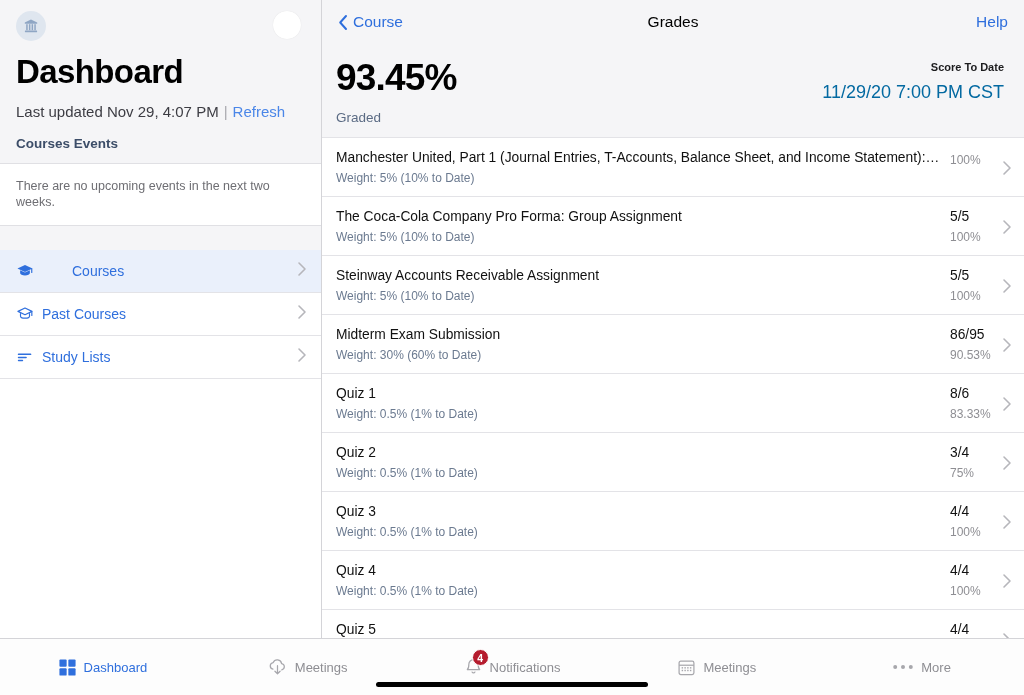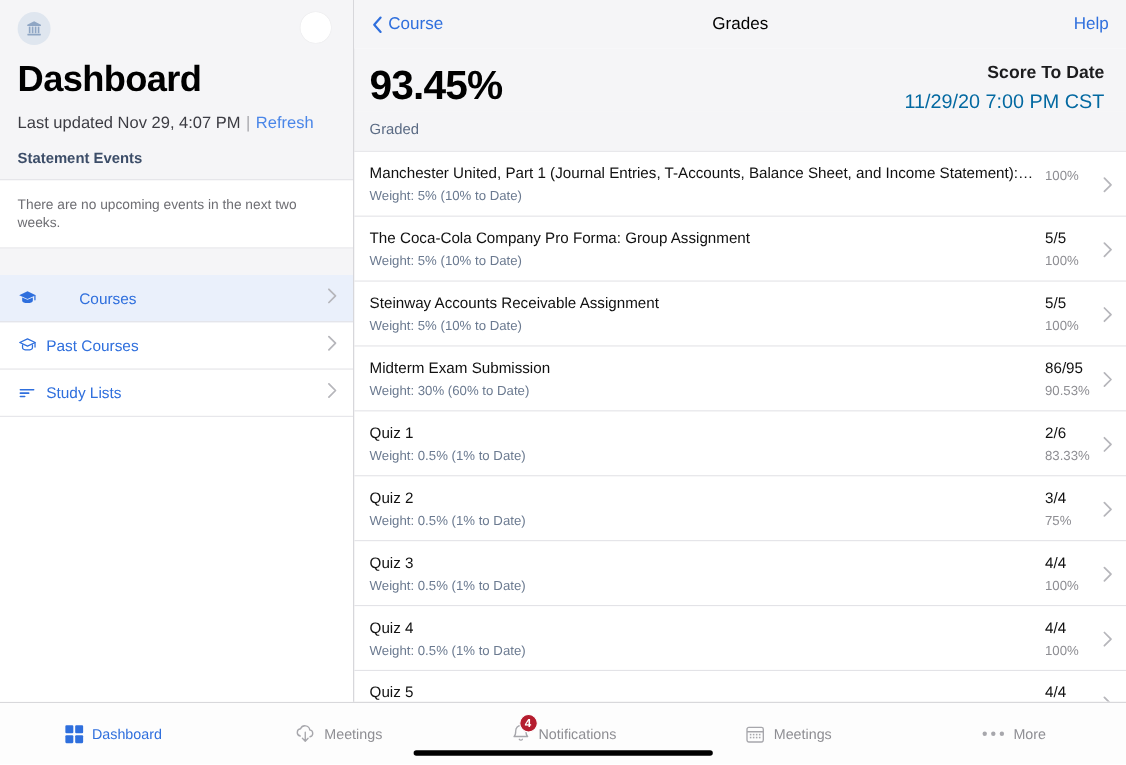--- a/index.html
+++ b/index.html
@@ -90,21 +90,21 @@
 
   .score-head {
     background: #f5f5f7;
     padding: 6px 20px 0 14px;
     display: flex; align-items: flex-end; justify-content: space-between;
     flex: 0 0 auto;
     gap: 42px;
   }
   .score-big { font-size: 37px; font-weight: bold; color: #000; letter-spacing: -0.8px; line-height: 46px; }
   .score-right { text-align: right; padding-top: 9px; }
-  .score-right .lbl { font-size: 16px; font-weight: bold; color: #1c1c1e; line-height: 16px; }
+  .score-right .lbl { font-size: 11px; font-weight: bold; color: #1c1c1e; line-height: 16px; }
   .score-right .ts { font-size: 18px; color: #0369a1; line-height: 18px; margin-top: 8px; }
   .graded-lbl {
     background: #f5f5f7;
     font-size: 13.5px; color: #5b6b84;
     padding: 9px 14px 12px 14px;
     flex: 0 0 auto;
   }
 
   .grade-list { flex: 1 1 auto; overflow: hidden; background: #fff; border-top: 1px solid #e3e3e7; }
   .grade-row {
@@ -168,21 +168,21 @@
             </svg>
           </div>
           <div class="avatar"></div>
         </div>
         <h1 class="sb-title">Dashboard</h1>
         <div class="sb-meta">
           <span>Last updated Nov 29, 4:07 PM</span><span class="sep">|</span><span class="refresh">Refresh</span>
         </div>
       </div>
 
-      <div class="sb-section-title">Statement Events</div>
+      <div class="sb-section-title">Courses Events</div>
       <div class="sb-empty">There are no upcoming events in the next two weeks.</div>
       <div class="sb-gap"></div>
 
       <div class="nav-list">
 
         <div class="nav-item active">
           <span class="nav-ico">
             <svg width="18" height="18" viewBox="0 0 20 20" aria-hidden="true">
               <path d="M10 3.2 1.6 7.1 10 11l8.4-3.9L10 3.2z" fill="#2f6fdd"></path>
               <path d="M4.6 9.3v3.3c0 1.3 2.4 2.4 5.4 2.4s5.4-1.1 5.4-2.4V9.3L10 11.7 4.6 9.3z" fill="#2f6fdd"></path>
@@ -317,21 +317,21 @@
                 <path d="M2 2l6 6-6 6" stroke="#b6b6bb" stroke-width="1.6" fill="none" stroke-linecap="round" stroke-linejoin="round"></path>
               </svg>
             </span>
           </div>
           <div class="grade-row">
             <div class="gr-left">
               <div class="gr-name">Quiz 1</div>
               <div class="gr-weight">Weight: 0.5% (1% to Date)</div>
             </div>
             <div class="gr-right">
-              <div class="gr-score">2/6</div>
+              <div class="gr-score">8/6</div>
               <div class="gr-pct">83.33%</div>
             </div>
             <span class="gr-chev">
               <svg width="10" height="16" viewBox="0 0 10 16" aria-hidden="true">
                 <path d="M2 2l6 6-6 6" stroke="#b6b6bb" stroke-width="1.6" fill="none" stroke-linecap="round" stroke-linejoin="round"></path>
               </svg>
             </span>
           </div>
           <div class="grade-row">
             <div class="gr-left">

